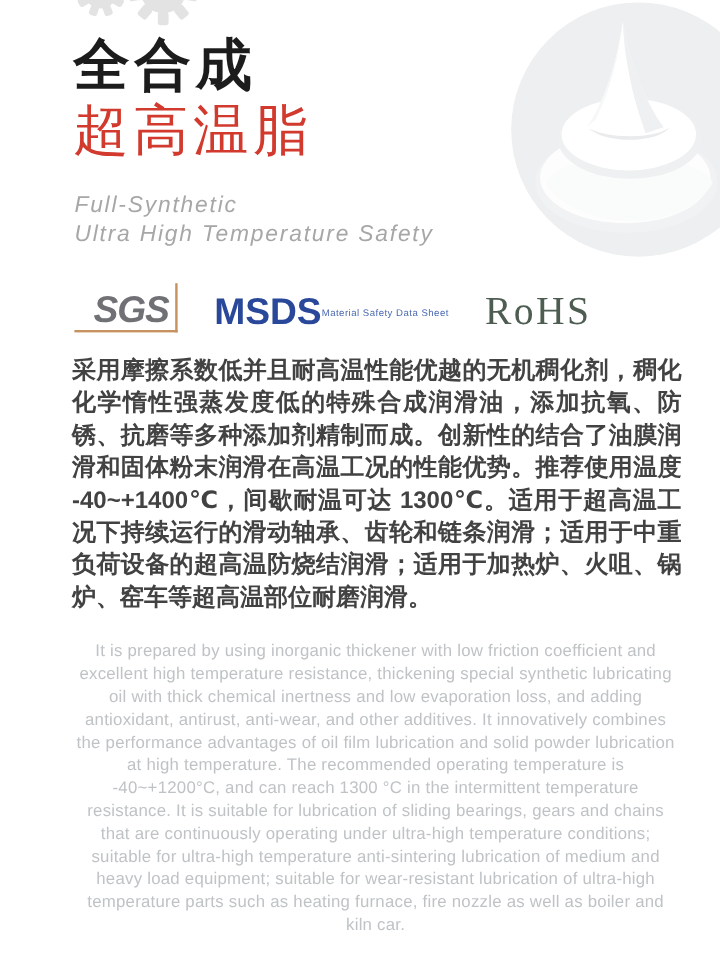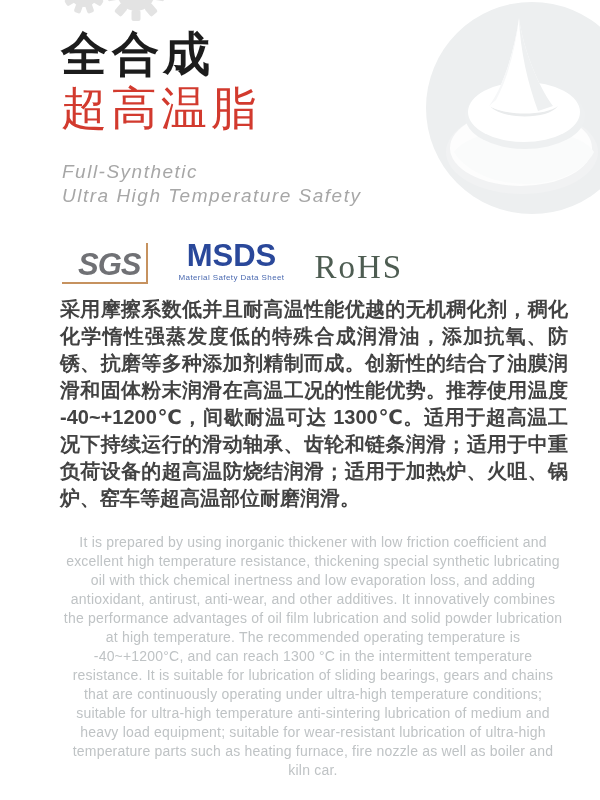--- a/index.html
+++ b/index.html
@@ -38,21 +38,21 @@
     font-style:italic;
   }
   .sgs::after{
     content:'';position:absolute;right:0;top:-4px;bottom:-2px;width:2px;
     background:#c6925f;
   }
   .sgs-text{
     font-size:31px;font-weight:800;color:#707175;letter-spacing:-1px;
     line-height:1;
   }
-  .msds{display:flex;flex-direction:column;align-items:center;padding-bottom:2px;}
+  .msds{display:flex;flex-direction:row;align-items:center;padding-bottom:2px;}
   .msds-text{
     font-size:31px;font-weight:800;color:#2a489a;letter-spacing:0px;line-height:1;
   }
   .msds-tagline{
     font-size:8px;color:#4a69b0;letter-spacing:0.4px;margin-top:2px;white-space:nowrap;
   }
   .rohs-text{
     font-family:"Liberation Serif","DejaVu Serif",serif;
     font-size:33px;font-weight:400;color:#4e5d52;letter-spacing:2px;
     line-height:1;padding-bottom:4px;
@@ -131,15 +131,15 @@
   </div>
   <div class="msds">
     <span class="msds-text">MSDS</span>
     <span class="msds-tagline">Material Safety Data Sheet</span>
   </div>
   <div>
     <span class="rohs-text">RoHS</span>
   </div>
 </div>
 
-<p class="desc-cn">采用摩擦系数低并且耐高温性能优越的无机稠化剂，稠化化学惰性强蒸发度低的特殊合成润滑油，添加抗氧、防锈、抗磨等多种添加剂精制而成。创新性的结合了油膜润滑和固体粉末润滑在高温工况的性能优势。推荐使用温度 -40~+1200℃，间歇耐温可达 1300℃。适用于超高温工况下持续运行的滑动轴承、齿轮和链条润滑；适用于中重负荷设备的超高温防烧结润滑；适用于加热炉、火咀、锅炉、窑车等超高温部位耐磨润滑。</p>
+<p class="desc-cn">采用摩擦系数低并且耐高温性能优越的无机稠化剂，稠化化学惰性强蒸发度低的特殊合成润滑油，添加抗氧、防锈、抗磨等多种添加剂精制而成。创新性的结合了油膜润滑和固体粉末润滑在高温工况的性能优势。推荐使用温度 -40~+1400℃，间歇耐温可达 1300℃。适用于超高温工况下持续运行的滑动轴承、齿轮和链条润滑；适用于中重负荷设备的超高温防烧结润滑；适用于加热炉、火咀、锅炉、窑车等超高温部位耐磨润滑。</p>
 
 <p class="desc-en">It is prepared by using inorganic thickener with low friction coefficient and excellent high temperature resistance, thickening special synthetic lubricating oil with thick chemical inertness and low evaporation loss, and adding antioxidant, antirust, anti-wear, and other additives. It innovatively combines the performance advantages of oil film lubrication and solid powder lubrication at high temperature. The recommended operating temperature is -40~+1200°C, and can reach 1300 °C in the intermittent temperature resistance. It is suitable for lubrication of sliding bearings, gears and chains that are continuously operating under ultra-high temperature conditions; suitable for ultra-high temperature anti-sintering lubrication of medium and heavy load equipment; suitable for wear-resistant lubrication of ultra-high temperature parts such as heating furnace, fire nozzle as well as boiler and kiln car.</p>
 
 </body></html>

